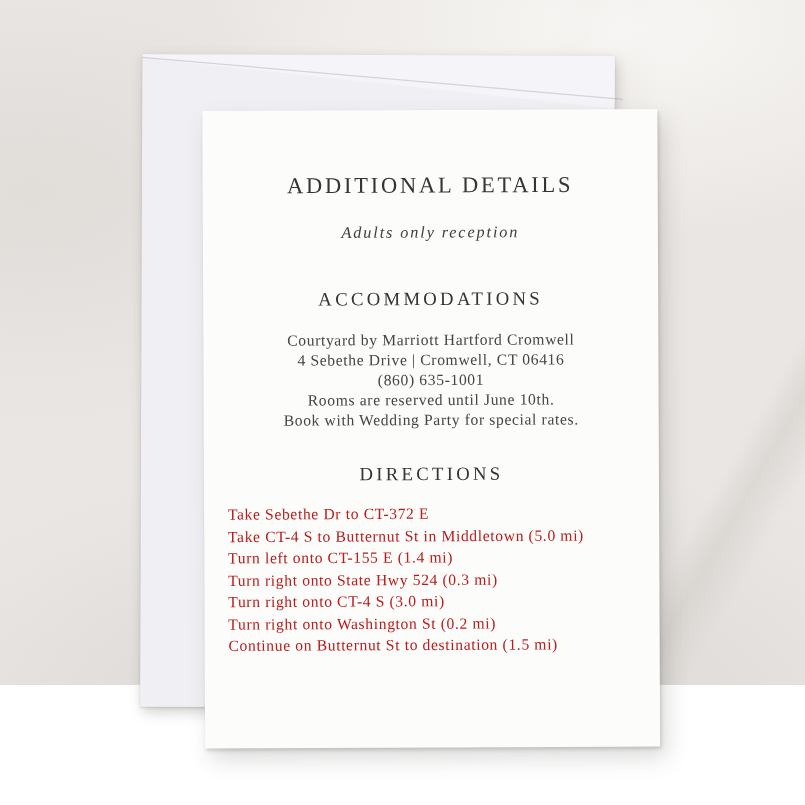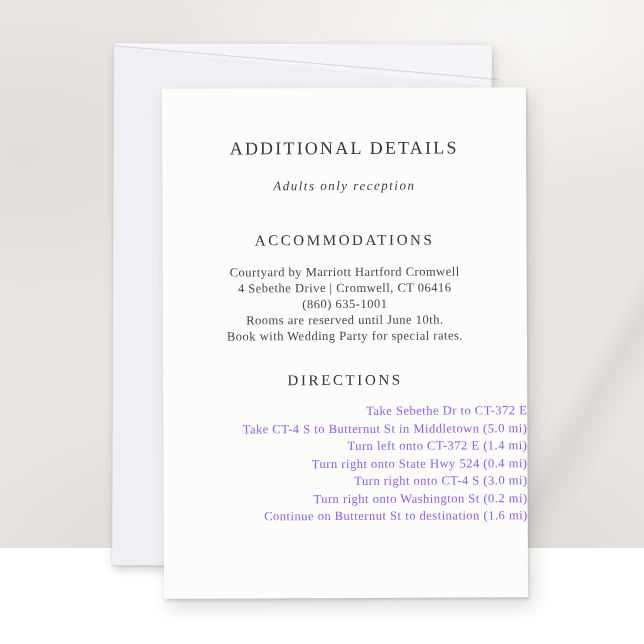--- a/index.html
+++ b/index.html
@@ -79,25 +79,25 @@
   .acc-lines {
     margin-top: 15px;
     font-size: 12.5px;
     line-height: 16px;
     letter-spacing: 0.5px;
     color: #454545;
   }
   .dir-steps {
     margin-top: 14px;
     margin-left: 19px;
-    text-align: right;
+    text-align: left;
     font-size: 12.5px;
     line-height: 17.5px;
     letter-spacing: 0.5px;
-    color: #8b5cf6;
+    color: #b91c1c;
   }
 </style>
 </head>
 <body>
 
 <div class="backdrop">
 
   <div class="envelope">
     <div class="flap"></div>
     <div class="flap-edge"></div>
@@ -117,21 +117,21 @@
       <div>(860) 635-1001</div>
       <div>Rooms are reserved until June 10th.</div>
       <div>Book with Wedding Party for special rates.</div>
     </div>
 
     <div class="section-heading heading-directions">DIRECTIONS</div>
 
     <div class="dir-steps">
       <div>Take Sebethe Dr to CT-372 E</div>
       <div>Take CT-4 S to Butternut St in Middletown (5.0 mi)</div>
-      <div>Turn left onto CT-372 E (1.4 mi)</div>
-      <div>Turn right onto State Hwy 524 (0.4 mi)</div>
+      <div>Turn left onto CT-155 E (1.4 mi)</div>
+      <div>Turn right onto State Hwy 524 (0.3 mi)</div>
       <div>Turn right onto CT-4 S (3.0 mi)</div>
       <div>Turn right onto Washington St (0.2 mi)</div>
-      <div>Continue on Butternut St to destination (1.6 mi)</div>
+      <div>Continue on Butternut St to destination (1.5 mi)</div>
     </div>
 
   </div>
 </div>
 
 </body></html>

